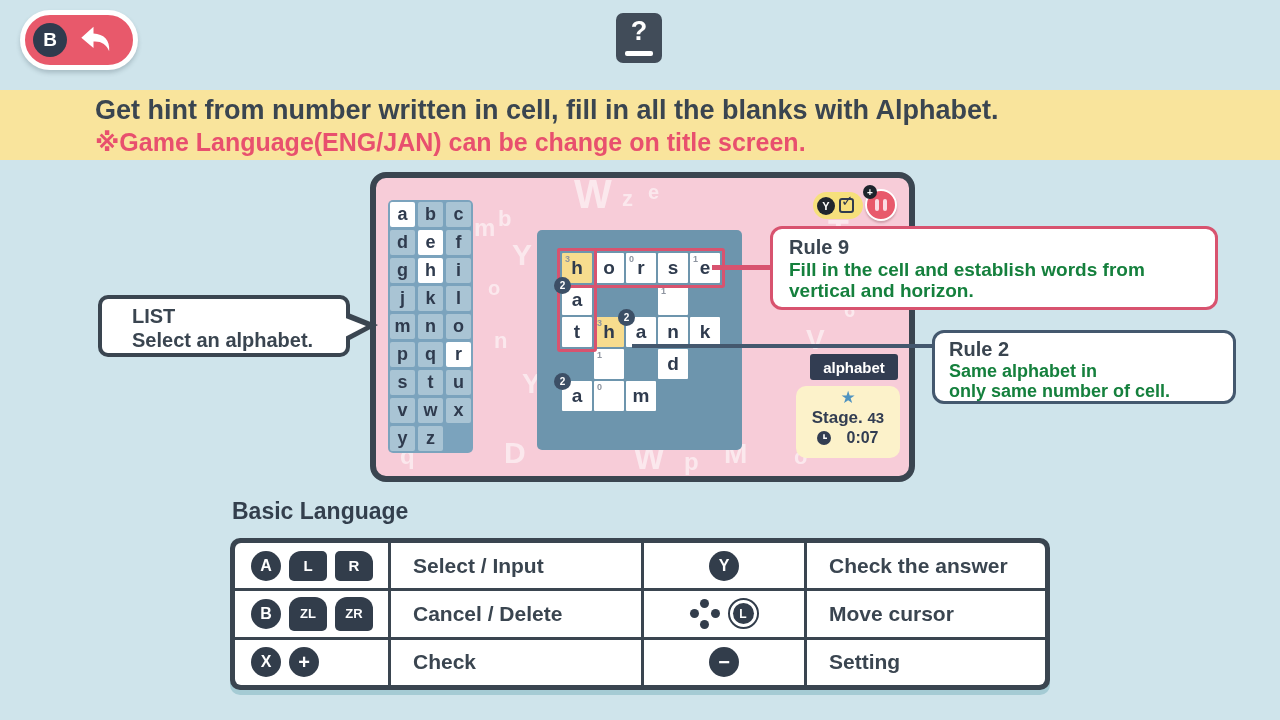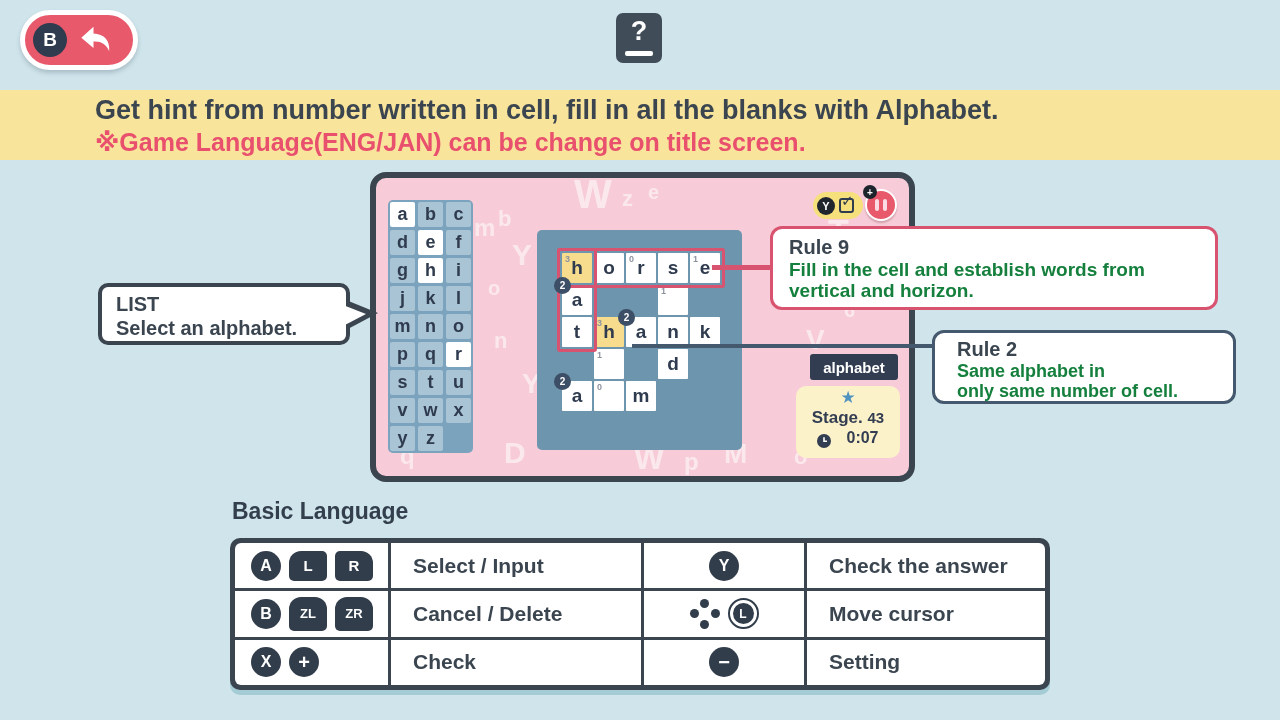--- a/index.html
+++ b/index.html
@@ -68,38 +68,38 @@
     color:#fff; font-size:10px; font-weight:bold; display:flex; align-items:center; justify-content:center; }
 
   #alpha-tag { position:absolute; left:434px; top:176px; width:88px; height:26px; background:#323d52;
     border-radius:3px; color:#fff; font-size:15px; font-weight:bold; display:flex; align-items:center; justify-content:center; }
   #stage-card { position:absolute; left:420px; top:208px; width:104px; height:72px; background:#fcf2ca;
     border-radius:10px; text-align:center; padding-top:3px; }
   #stage-card .star { color:#4f93c0; font-size:17px; line-height:18px; }
   .stage-line { font-size:17px; font-weight:bold; color:#323d52; line-height:21px; }
   .stage-line .num { font-size:15px; }
   .time-line { font-size:16px; font-weight:bold; color:#323d52; line-height:20px;
-    display:flex; align-items:flex-end; justify-content:center; gap:15px; }
+    display:flex; align-items:center; justify-content:center; gap:15px; }
 
   
   #conn-pink { position:absolute; left:712px; top:265px; width:62px; height:5px; background:#d8536f; z-index:5; }
   #conn-navy { position:absolute; left:632px; top:344px; width:303px; height:4px; background:#44586e; z-index:5; }
 
   
-  #list-bubble { position:absolute; left:98px; top:283px; width:252px; height:62px; background:#fff;
-    border:4px solid #3a4550; border-radius:10px; padding:5px 0 0 14px; z-index:6; }
+  #list-bubble { position:absolute; left:98px; top:295px; width:252px; height:62px; background:#fff;
+    border:4px solid #3a4550; border-radius:10px; padding:5px 0 0 30px; z-index:6; }
   #list-bubble .bt, #list-bubble .bb { font-size:20px; font-weight:bold; color:#3a4550; line-height:24px; }
   .arrow-o { position:absolute; right:-32px; top:13px; width:0; height:0;
     border-top:13px solid transparent; border-bottom:17px solid transparent; border-left:32px solid #3a4550; }
   .arrow-i { position:absolute; right:-20px; top:18px; width:0; height:0;
     border-top:9px solid transparent; border-bottom:12px solid transparent; border-left:23px solid #fff; }
 
   .rulebox { position:absolute; background:#fff; border-radius:12px; z-index:6; }
   #rule1 { left:770px; top:226px; width:448px; height:84px; border:3.5px solid #d8536f; padding:7px 8px 0 16px; }
-  #rule2 { left:932px; top:330px; width:304px; height:74px; border:3.5px solid #44586e; padding:5px 8px 0 22px; }
+  #rule2 { left:932px; top:330px; width:304px; height:74px; border:3.5px solid #44586e; padding:5px 8px 0 14px; }
   .rt { font-size:20px; font-weight:bold; color:#3a4550; line-height:23px; }
   .rb { font-size:19px; font-weight:bold; color:#15803d; line-height:21px; }
   #rule2 .rb { font-size:18px; line-height:20px; }
 
   
   #op-title { position:absolute; left:232px; top:498px; font-size:23px; font-weight:bold; color:#333f4d; }
   #op-table-wrap { position:absolute; left:230px; top:538px; width:820px; height:152px; background:#3a4550;
     border-radius:10px; padding:5px; box-shadow:0 5px 0 #a5cbd4; }
   #op-table { width:100%; height:100%; border-radius:6px; overflow:hidden; display:grid;
     grid-template-columns:153px 250px 160px 1fr; grid-auto-rows:1fr; gap:3px; background:#3a4550; }

